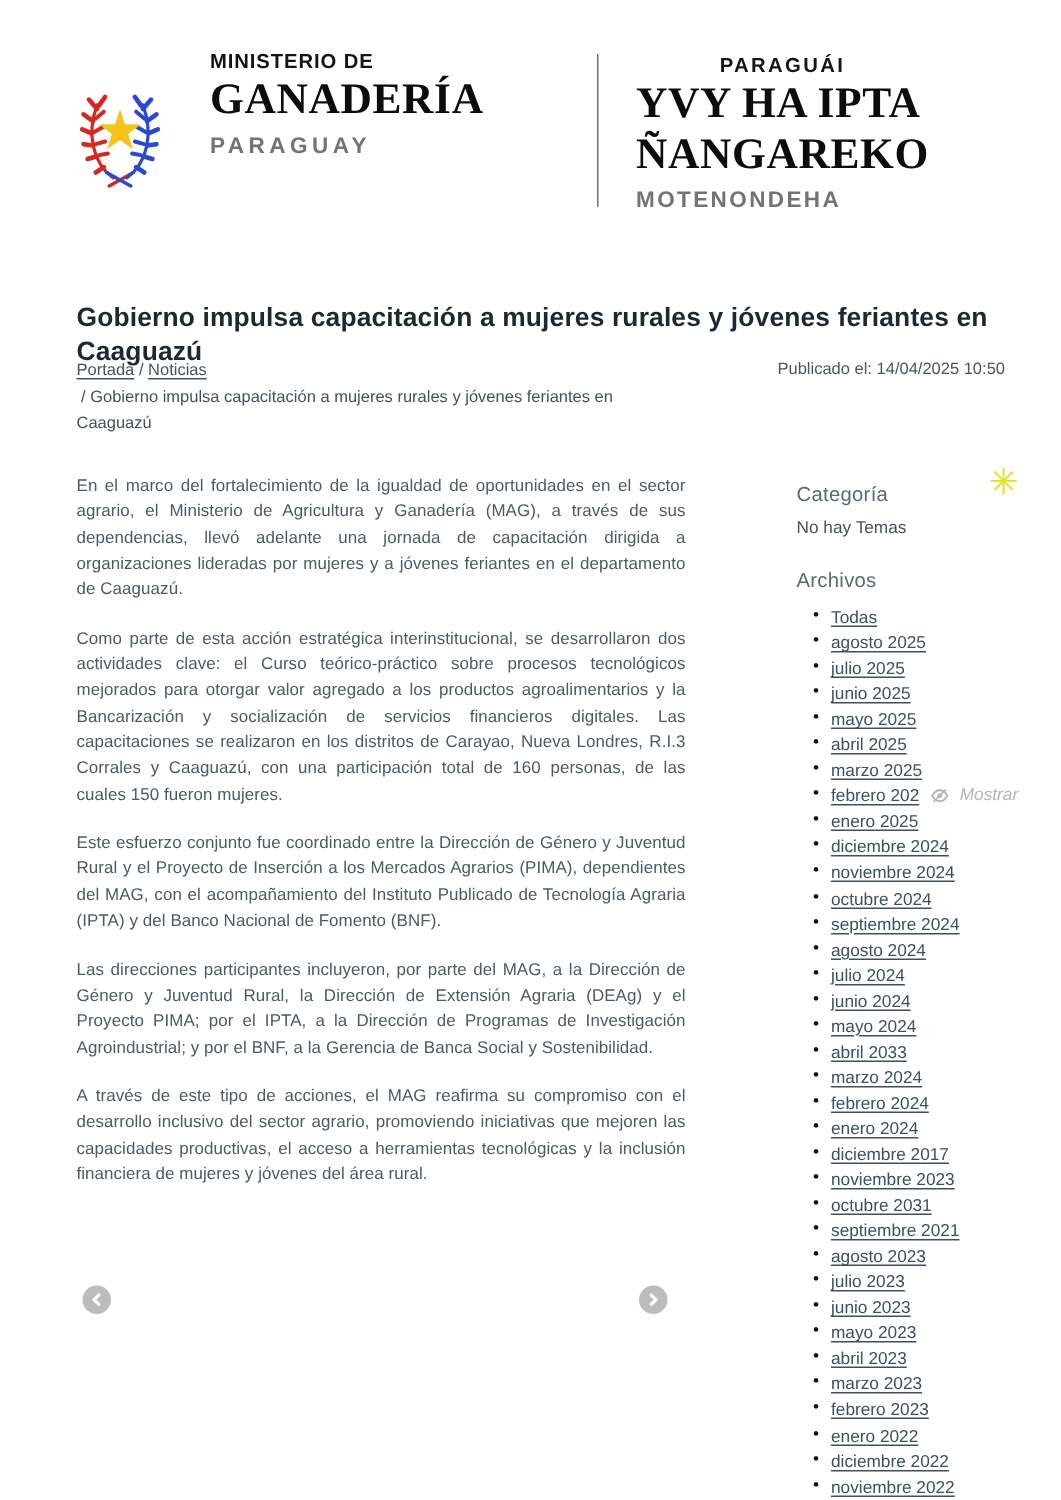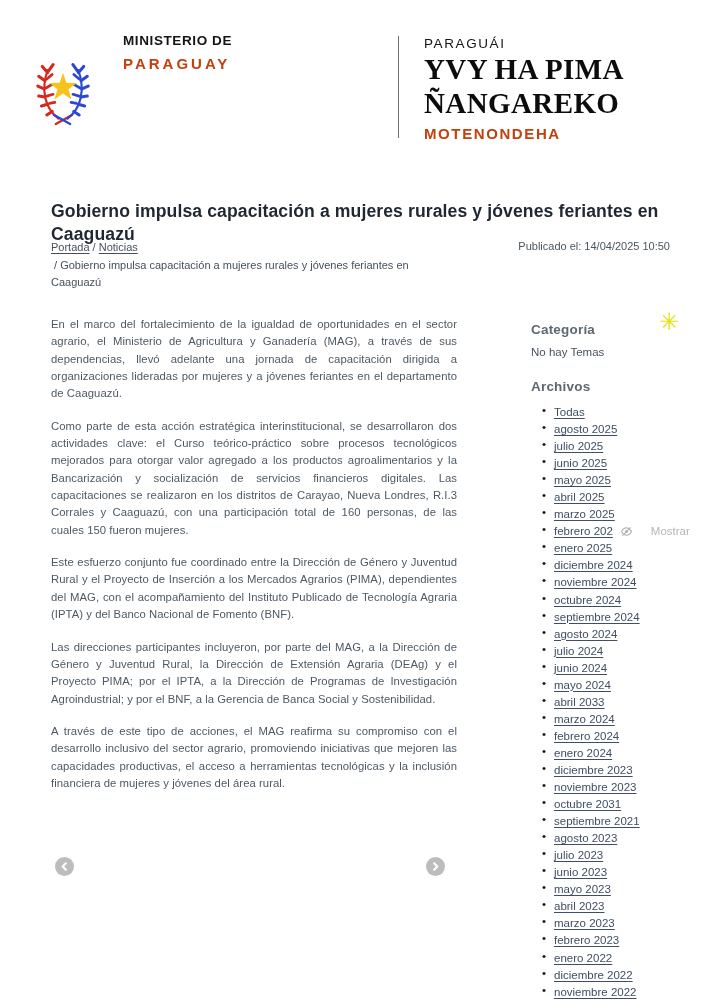--- a/index.html
+++ b/index.html
@@ -2,30 +2,30 @@
 <html><head>
 <meta charset="utf-8">
 <style>
   html,body{margin:0;padding:0;}
   body{
     width:707px;height:1000px;position:relative;background:#ffffff;
     font-family:"Liberation Sans","DejaVu Sans",sans-serif;
     -webkit-font-smoothing:antialiased;overflow:hidden;
   }
   
-  .header{position:absolute;top:30px;left:36px;display:flex;cursor:pointer;}
+  .header{position:absolute;top:30px;left:53px;display:flex;cursor:pointer;}
   .emblem{width:54px;height:88px;flex:0 0 54px;margin-top:14px;}
   .logo-left-text{margin-left:33px;}
   .logo-top{font-size:13.5px;font-weight:600;letter-spacing:.6px;color:#151515;margin-top:3px;}
   .logo-main{font-family:"Liberation Serif","DejaVu Serif",serif;font-size:29px;font-weight:700;
     line-height:31px;color:#0c0c0c;letter-spacing:.4px;margin-top:3px;}
-  .logo-bottom{font-size:15px;font-weight:700;letter-spacing:3px;color:#c2410c;margin-top:7px;}
+  .logo-bottom{font-size:15px;font-weight:700;letter-spacing:3px;color:#737373;margin-top:7px;}
   .header-divider{position:absolute;left:398px;top:36px;width:1px;height:102px;background:#6f6f6f;}
   .logo-right{position:absolute;left:424px;top:33px;}
-  .logo-right .logo-top{letter-spacing:1.6px;font-weight:400;}
+  .logo-right .logo-top{letter-spacing:1.6px;font-weight:700;text-align:center;}
   .logo-right .logo-bottom{letter-spacing:1.6px;margin-top:6px;}
   
   .page-title{position:absolute;left:51px;top:188px;width:615px;font-size:17.6px;font-weight:700;
     line-height:23.5px;color:#1f2733;letter-spacing:.1px;}
   .meta-row{position:absolute;left:51px;top:239px;width:656px;font-size:11px;color:#45505e;}
   .crumbs{width:430px;line-height:17.5px;}
   .crumbs a{color:#45505e;text-decoration:underline;text-underline-offset:2px;cursor:pointer;}
   .crumb-line2{padding-left:3px;}
   .sep{color:#45505e;}
   .published{position:absolute;right:37px;top:1px;font-size:11px;color:#4a5560;white-space:nowrap;}
@@ -36,31 +36,31 @@
   
   .pager-btn{position:absolute;width:19px;height:19px;border-radius:50%;background:#bcbcbc;
     display:flex;align-items:center;justify-content:center;cursor:pointer;border:none;padding:0;}
   .pager-prev{left:55px;top:857px;}
   .pager-next{left:426px;top:857px;}
   .pager-btn svg{display:block;}
   
   .sidebar{position:absolute;left:531px;top:312px;width:176px;padding-top:10px;}
   .widget-icon{position:absolute;top:-2px;left:128px;font-size:24px;line-height:24px;
     color:#e4e215;cursor:pointer;font-weight:700;}
-  .side-heading{font-size:13.5px;font-weight:700;color:#5c6872;letter-spacing:.2px;margin:0;}
+  .side-heading{font-size:13.5px;font-weight:400;color:#5c6872;letter-spacing:.2px;margin:0;}
   .side-empty{font-size:11.5px;color:#47525e;margin-top:9px;}
   .side-heading.archives{margin-top:21px;}
   .archives-list{list-style:none;margin:9px 0 0 0;padding:0 4px 0 23px;}
   .archives-list li{position:relative;line-height:15.05px;white-space:nowrap;}
   .archives-list li::before{content:"\2022";position:absolute;left:-12px;top:0;color:#141414;
     font-size:11.5px;}
   .archives-list a{font-size:11.5px;font-weight:500;color:#3f4e63;text-decoration:underline;
     text-underline-offset:2px;cursor:pointer;}
-  .overlay{display:inline-flex;align-items:center;gap:18px;margin-left:7px;color:#b5b5b5;
-    font-size:11.5px;vertical-align:middle;cursor:pointer;}
+  .overlay{display:inline-flex;align-items:center;gap:7px;margin-left:7px;color:#b5b5b5;
+    font-size:11.5px;vertical-align:middle;cursor:pointer;font-style:italic;}
   .overlay svg{display:block;}
 </style>
 </head>
 <body>
 
 <div class="header">
   <div class="emblem">
     <svg viewBox="0 0 60 92" width="54" height="88">
 
       <g stroke="#d5281e" fill="none" stroke-linecap="round">
@@ -93,29 +93,30 @@
         <line x1="48" y1="55" x2="41" y2="53" stroke-width="3.0"></line>
         <line x1="45" y1="63" x2="39" y2="62" stroke-width="3.0"></line>
         <path d="M38,86 L20,76" stroke-width="2.6"></path>
       </g>
 
       <polygon fill="#f6c31c" points="30,29 33.7,40.2 45.5,40.4 36.1,47.5 39.5,58.8 30,52 20.5,58.8 23.9,47.5 14.5,40.4 26.3,40.2"></polygon>
     </svg>
   </div>
   <div class="logo-left-text">
     <div class="logo-top">MINISTERIO DE</div>
+    <div class="logo-main">GANADERÍA</div>
     <div class="logo-bottom">PARAGUAY</div>
   </div>
 </div>
 
 <div class="header-divider"></div>
 
 <div class="logo-right">
   <div class="logo-top">PARAGUÁI</div>
-  <div class="logo-main">YVY HA PIMA</div>
+  <div class="logo-main">YVY HA IPTA</div>
   <div class="logo-main">ÑANGAREKO</div>
   <div class="logo-bottom">MOTENONDEHA</div>
 </div>
 
 <h1 class="page-title">Gobierno impulsa capacitación a mujeres rurales y jóvenes feriantes en Caaguazú</h1>
 
 <div class="meta-row">
   <div class="crumbs">
     <div class="crumb-line1">
       <a>Portada</a>
@@ -228,21 +229,21 @@
       <li>
     <a>marzo 2024</a>
   </li>
       <li>
     <a>febrero 2024</a>
   </li>
       <li>
     <a>enero 2024</a>
   </li>
       <li>
-    <a>diciembre 2023</a>
+    <a>diciembre 2017</a>
   </li>
       <li>
     <a>noviembre 2023</a>
   </li>
       <li>
     <a>octubre 2031</a>
   </li>
       <li>
     <a>septiembre 2021</a>
   </li>

